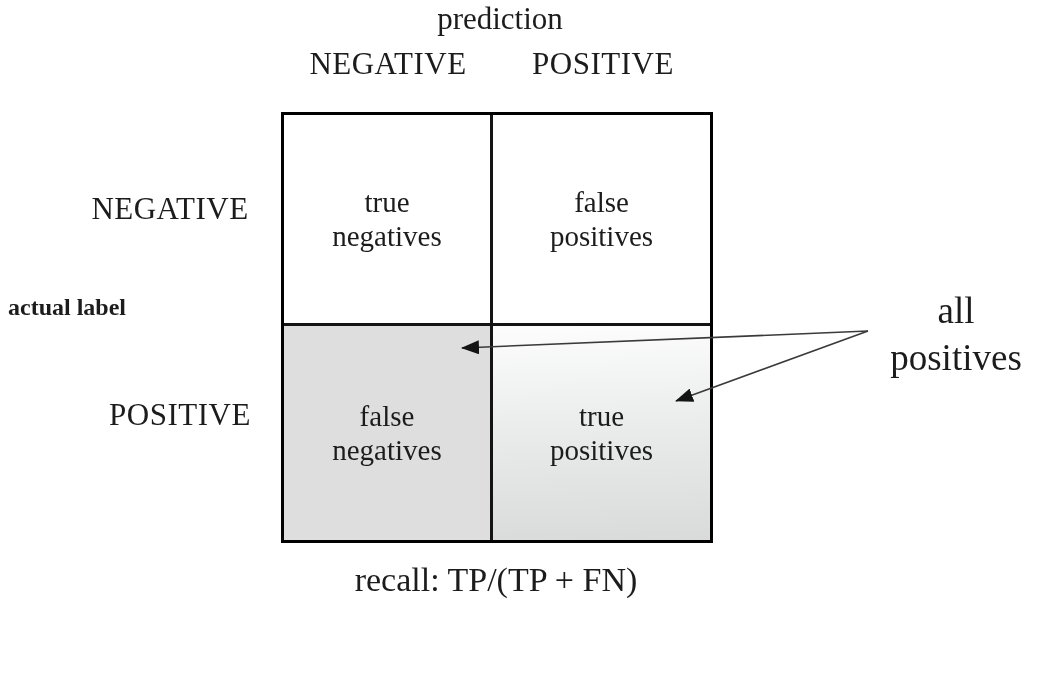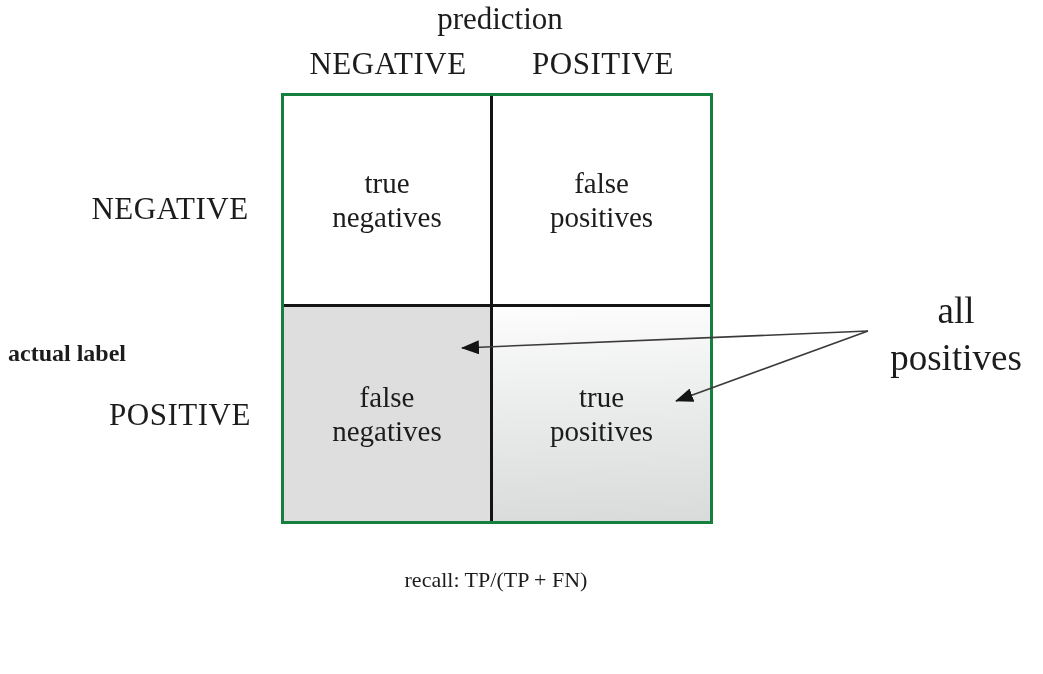--- a/index.html
+++ b/index.html
@@ -15,41 +15,41 @@
   .pred-title { left: 300px; top: 1px; width: 400px; text-align: center; font-size: 31px; }
 
   .col-header { top: 46px; width: 220px; text-align: center; font-size: 31px; letter-spacing: 0.5px; }
   .col-neg { left: 278px; }
   .col-pos { left: 493px; }
 
   .row-header { width: 220px; text-align: center; font-size: 31px; letter-spacing: 0.5px; }
   .row-neg { left: 60px; top: 191px; }
   .row-pos { left: 70px; top: 397px; }
 
-  .actual-label { left: 8px; top: 294px; width: 170px; font-size: 24px; font-weight: bold; margin-top: 46px; }
+  .actual-label { left: 8px; top: 294px; width: 170px; font-size: 24px; font-weight: bold; }
 
   .matrix {
-    left: 281px; top: 93px; width: 432px; height: 431px;
-    border: 3px solid #15803d; box-sizing: border-box;
+    left: 281px; top: 112px; width: 432px; height: 431px;
+    border: 3px solid #000000; box-sizing: border-box;
     display: grid; grid-template-columns: 209px 1fr; grid-template-rows: 211px 1fr;
   }
   .cell {
     display: flex; align-items: center; justify-content: center;
     text-align: center; font-size: 29px; line-height: 34px; white-space: pre-line;
   }
   .cell-tn { border-right: 3px solid #141414; border-bottom: 3px solid #141414; background: #ffffff; }
   .cell-fp { border-bottom: 3px solid #141414; background: #ffffff; }
   .cell-fn { border-right: 3px solid #141414; background: #dedede; }
   .cell-tp { background: linear-gradient(178deg, #fdfdfd 0%, #ebecec 45%, #d9dbdb 100%); }
 
   .arrows { left: 0; top: 0; width: 1043px; height: 674px; pointer-events: none; }
 
   .all-pos { left: 856px; top: 287px; width: 200px; text-align: center; font-size: 37px; line-height: 47px; white-space: pre-line; }
 
-  .recall { left: 296px; top: 561px; width: 400px; text-align: center; font-size: 22px; line-height: 37px; }
+  .recall { left: 296px; top: 561px; width: 400px; text-align: center; font-size: 34px; line-height: 37px; }
 </style>
 </head>
 <body>
 
 <div class="canvas">
 
   <div class="abs pred-title">prediction</div>
 
   <div class="abs col-header col-neg">NEGATIVE</div>
   <div class="abs col-header col-pos">POSITIVE</div>

